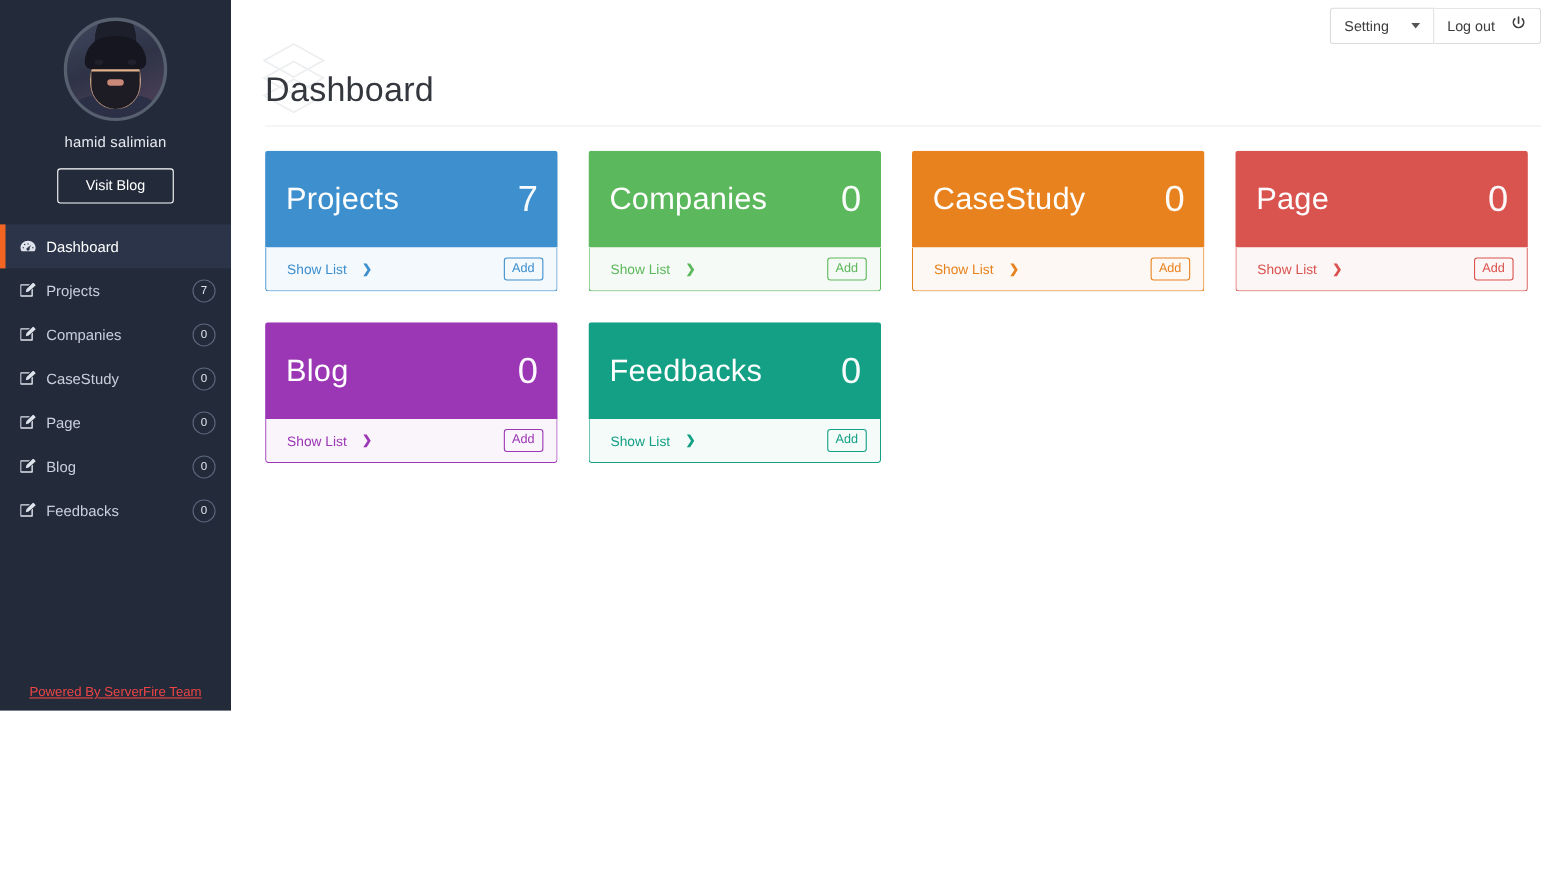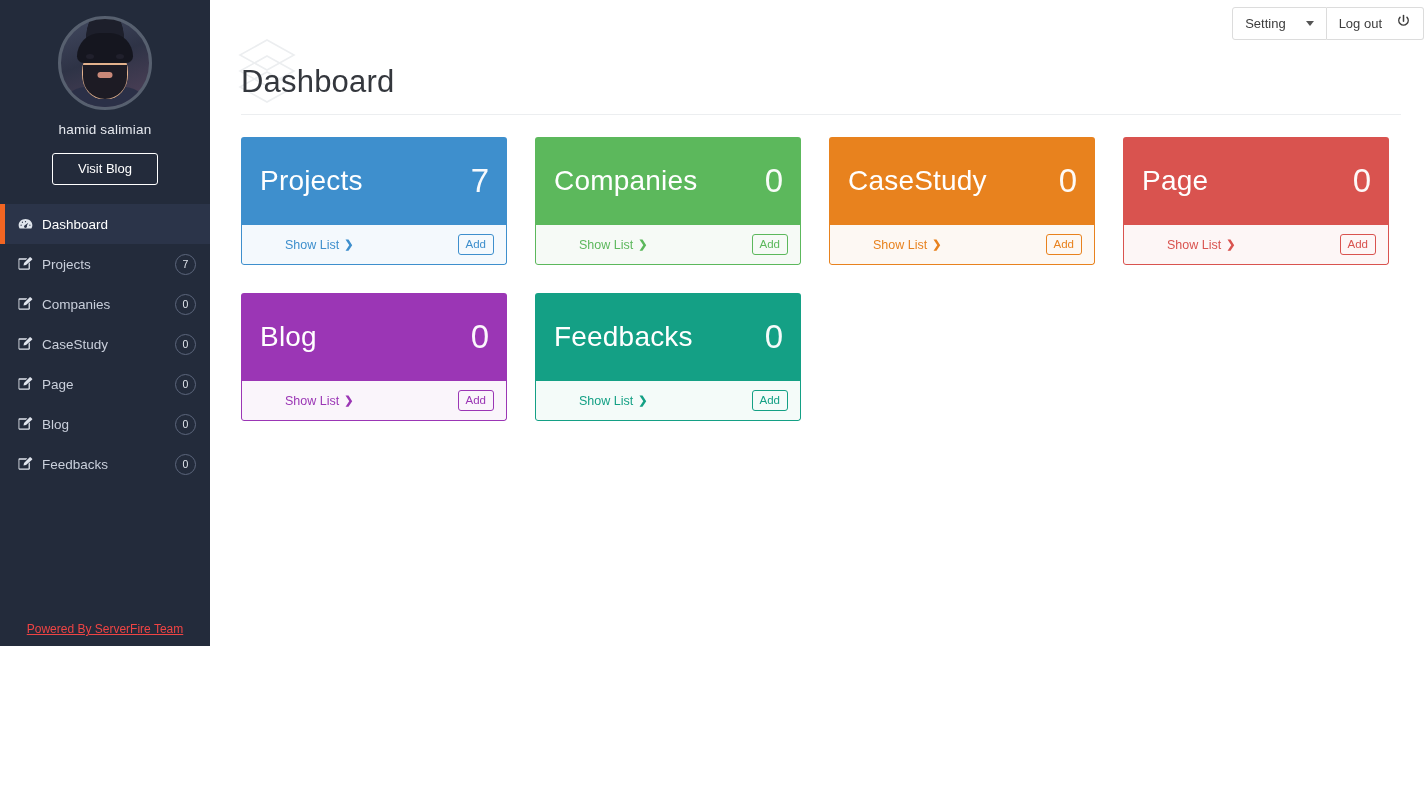--- a/index.html
+++ b/index.html
@@ -90,21 +90,21 @@
     font-size:10.5px; display:flex; align-items:center; justify-content:center;
   }
   .powered {
     position:absolute; bottom:10px; left:0; right:0;
     text-align:center; color:#ef4444; font-size:12px;text-decoration:underline;
   }
 
   
   .main { flex:1; position:relative; background:#fff; height:798px; }
 
-  .topbar { height:46px; display:flex; justify-content:flex-end; align-items:center; }
+  .topbar { height:46px; display:flex; justify-content:flex-end; align-items:center; padding-right:23px; }
   .btn-group { display:flex; height:33px; }
   .tb-btn {
     display:flex; align-items:center; gap:20px;
     border:1px solid #dcdcdc; background:#fff;
     font-size:13px; color:#3d3d3d; padding:0 12px; cursor:pointer;
     font-family:"Liberation Sans", sans-serif;
   }
   .tb-btn.left { border-radius:3px 0 0 3px; }
   .tb-btn.right { border-radius:0 3px 3px 0; border-left:none; gap:14px; }
   .caret { width:0; height:0; border-left:4.5px solid transparent; border-right:4.5px solid transparent; border-top:5.5px solid #555; }
@@ -116,21 +116,21 @@
   .cards { display:flex; flex-wrap:wrap; gap:28px; margin:22px 23px 0 31px; }
   .card { width:266px; border-radius:3px; overflow:hidden; }
   .card-head { height:88px; display:flex; align-items:center; justify-content:space-between; padding:0 18px 0 19px; }
   .card-title { color:#fff; font-size:28px; font-weight:400; letter-spacing:.2px; }
   .card-count { color:#fff; font-size:33px; font-weight:400; opacity:.96; }
   .card-foot {
     height:40px; display:flex; align-items:center; justify-content:space-between;
     padding:0 12px 0 19px;
     border:1px solid; border-top:none; border-radius:0 0 3px 3px;
   }
-  .show-list { font-size:12.5px; display:flex; gap:5px; cursor:pointer;margin-left:24px; }
+  .show-list { font-size:12.5px; display:flex; gap:14px; cursor:pointer; }
   .chev { font-size:11px; font-weight:bold; }
   .add-btn {
     font-size:11.5px; padding:3px 7px; border:1px solid; border-radius:3px;
     background:transparent; cursor:pointer; line-height:1.1;
     font-family:Liberation Sans, sans-serif;
   }
 </style>
 </head>
 <body>
 

